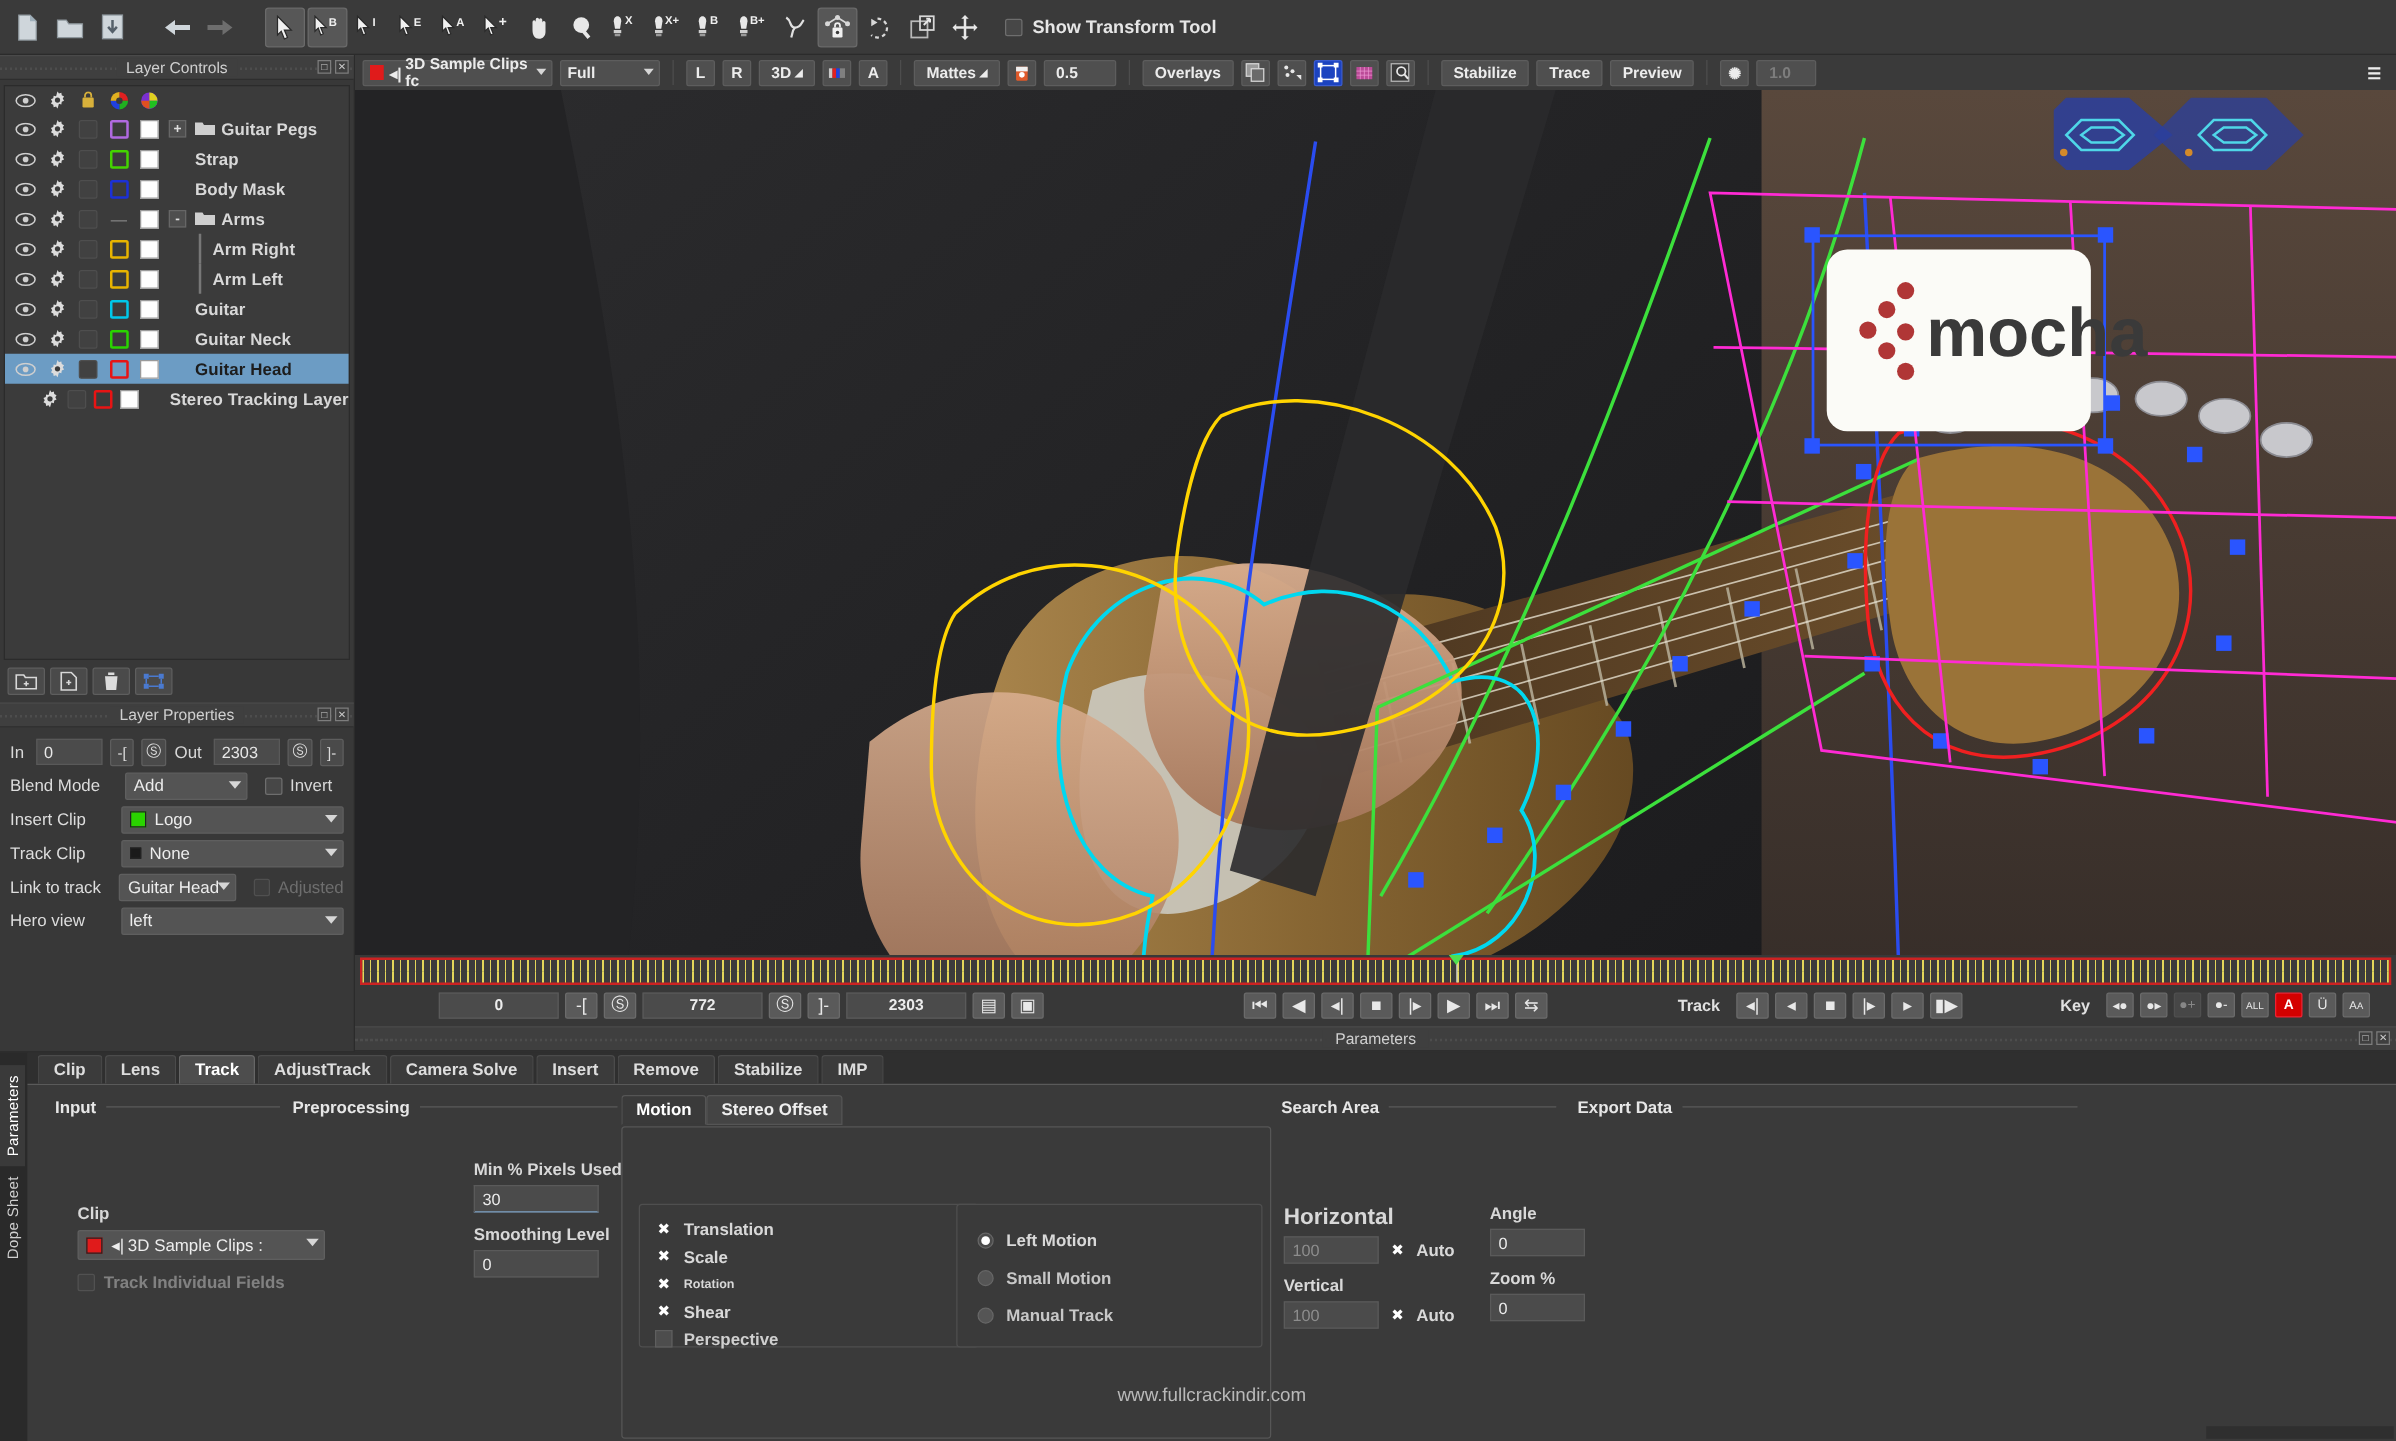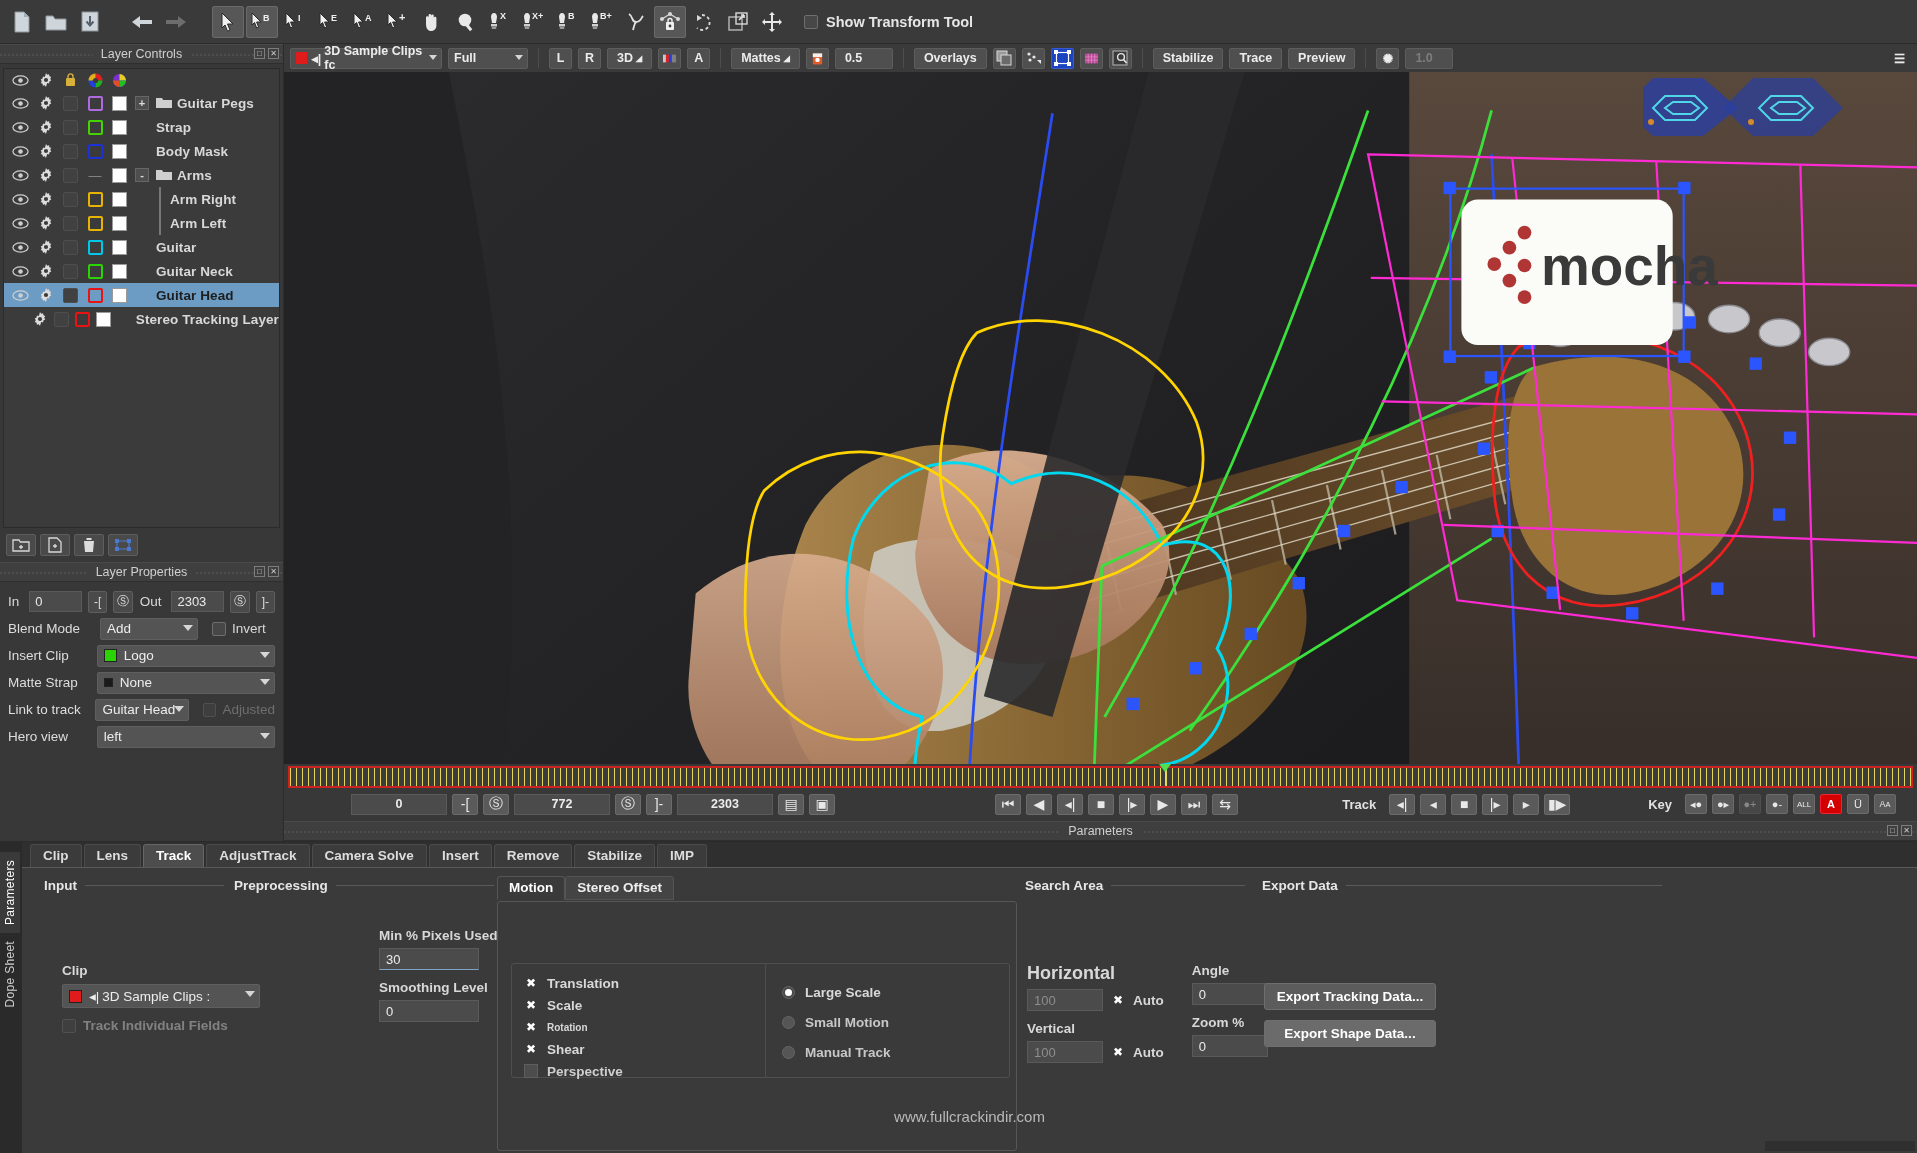--- a/index.html
+++ b/index.html
@@ -726,21 +726,21 @@
         <div class="prow">
           <div class="plabel">Insert Clip</div>
           <div class="sel2" style="width:185px">
             <span class="cdot" id="insert-dot" style="background: rgb(42, 212, 0);"></span>
             <span>Logo</span>
             <span class="arrow"></span>
           </div>
         </div>
 
         <div class="prow">
-          <div class="plabel">Matte Strap</div>
+          <div class="plabel">Track Clip</div>
           <div class="sel2" style="width:185px">
             <span class="cdot" style="width: 9px; height: 9px; background: rgb(26, 26, 26);" id="matte-dot"></span>
             <span>None</span>
             <span class="arrow"></span>
           </div>
         </div>
 
         <div class="prow">
           <div class="plabel">Link to track</div>
           <div class="sel2" style="width:98px">
@@ -1173,21 +1173,21 @@
                 <span class="xchk off"></span>
                 <span style="font-size:13.5px;font-weight:bold;color:#cfcfcf">Perspective</span>
               </div>
             </div>
         </div>
 
         <div class="abs innerbox" style="left:743px; top:95px; width:245px; height:115px;">
           <div id="motion-radios" style="padding:13px 16px;">
               <div style="display: flex; align-items: center; gap: 10px; height: 30px;">
                 <span class="radio on"></span>
-                <span style="font-size:13.5px;font-weight:bold;">Large Scale</span>
+                <span style="font-size:13.5px;font-weight:bold;">Left Motion</span>
               </div>
               <div style="display: flex; align-items: center; gap: 10px; height: 30px;">
                 <span class="radio off"></span>
                 <span style="font-size:13.5px;font-weight:bold;color:#c7c7c7">Small Motion</span>
               </div>
               <div style="display: flex; align-items: center; gap: 10px; height: 30px;">
                 <span class="radio off"></span>
                 <span style="font-size:13.5px;font-weight:bold;color:#c7c7c7">Manual Track</span>
               </div>
             </div>
@@ -1224,23 +1224,19 @@
             </div>
           </div>
         </div>
 
         <div class="abs" style="left:1240px; top:10px; width:400px;">
           <div class="grhdr">
             <span class="grouplabel">Export Data</span>
             <span class="grline"></span>
           </div>
         </div>
-        <div class="abs" style="left:1242px; top:115px;">
-          <div class="bigbtn" style="width:172px;margin-bottom:10px;">Export Tracking Data...</div>
-          <div class="bigbtn" style="width:172px;background:#6b6b6b;">Export Shape Data...</div>
-        </div>
 
         <div class="wm">www.fullcrackindir.com</div>
         <div class="scrollbar-h"></div>
       </div>
     </div>
   </div>
 </div>
 
 </body></html>

